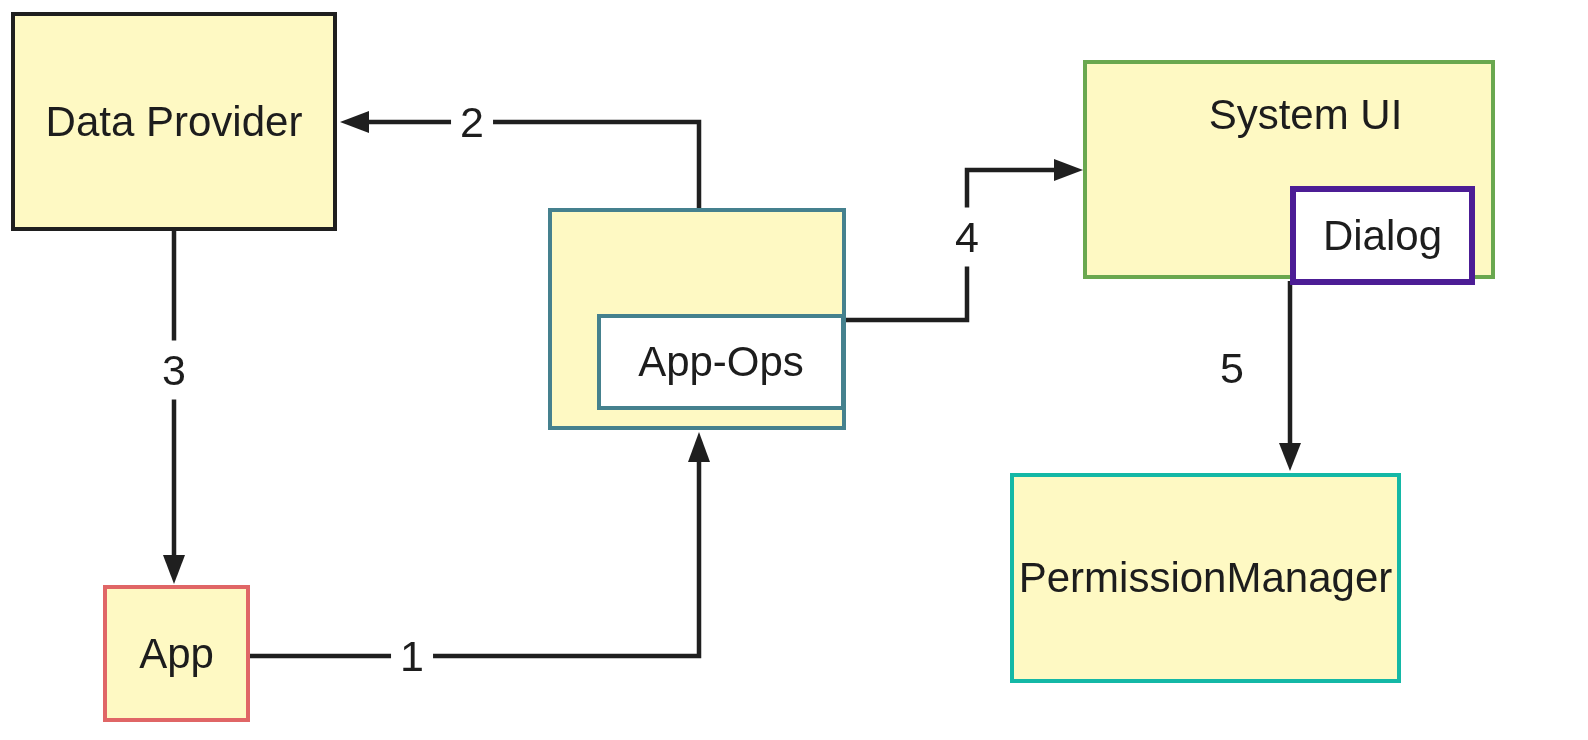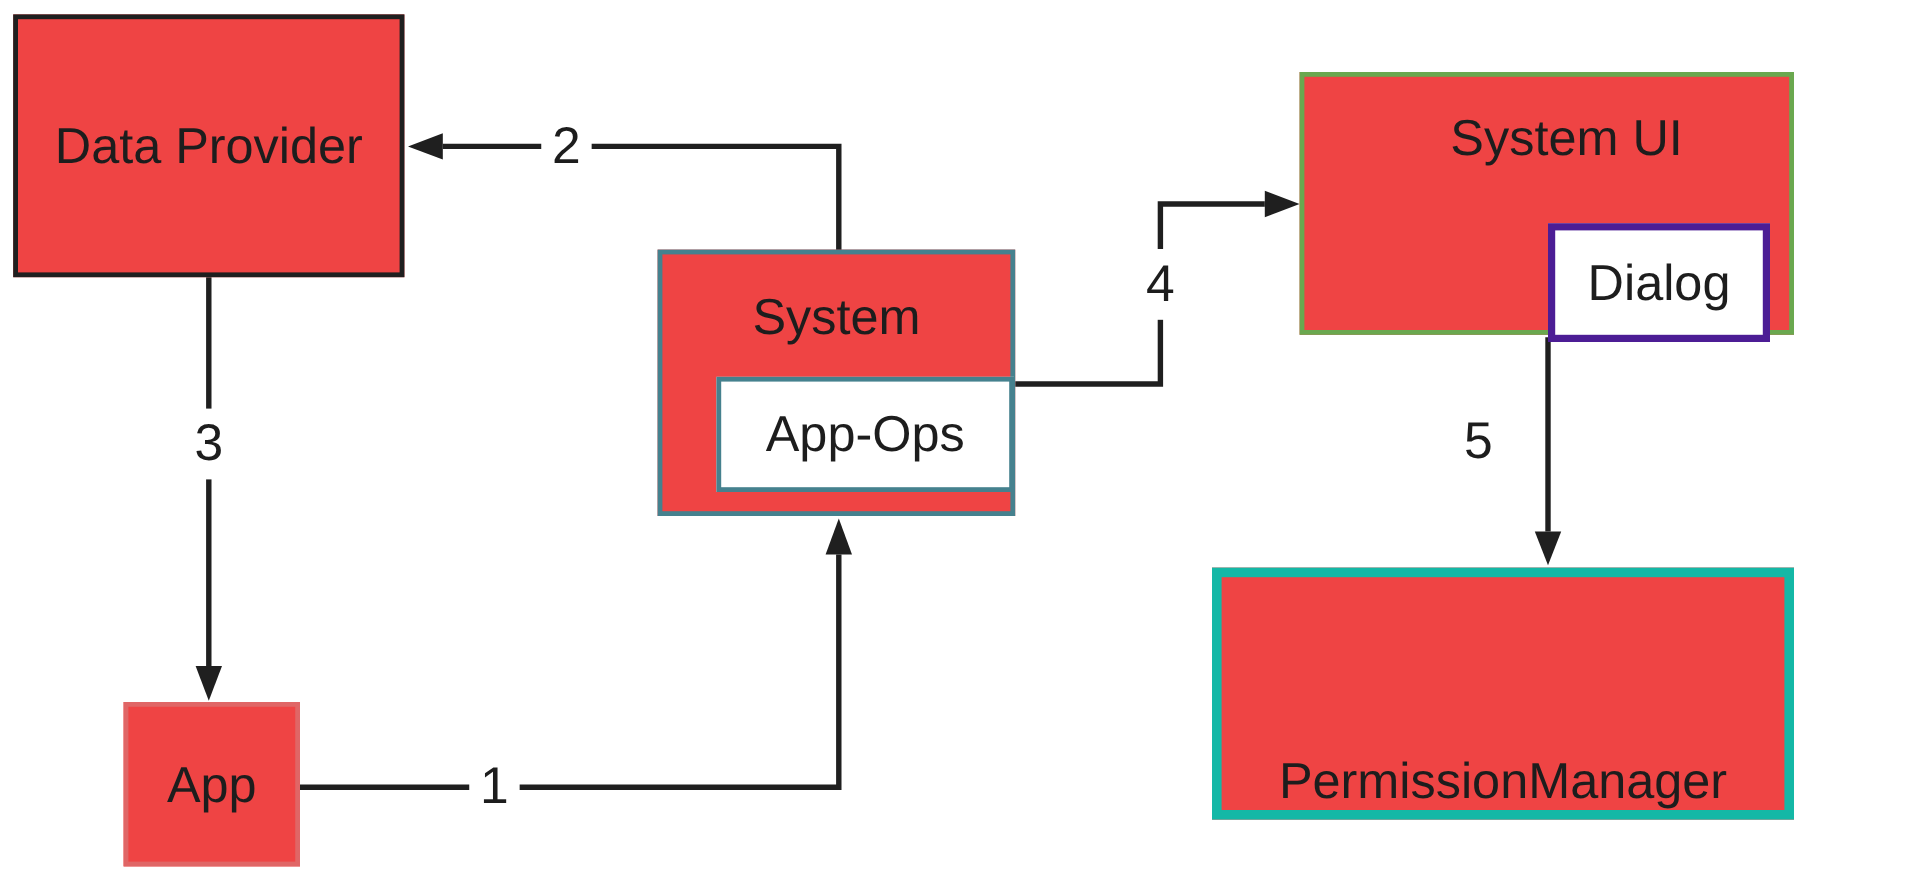--- a/index.html
+++ b/index.html
@@ -30,21 +30,21 @@
     stroke-width: 4.5;
     stroke-linejoin: miter;
   }
   .edges-layer polygon {
     fill: #1f1f1f;
     stroke: none;
   }
   .node {
     position: absolute;
     box-sizing: border-box;
-    background: #ef4444;
+    background: #fef9c3;
     z-index: 2;
     display: flex;
     align-items: center;
     justify-content: center;
   }
   .node-label {
     font-size: 42px;
     color: #1d1d1d;
     white-space: nowrap;
   }
@@ -59,21 +59,21 @@
     text-align: center;
   }
   .node-data-provider { left: 11px;  top: 12px;  width: 326px; height: 219px; border: 4px solid #1f1f1f; }
   .node-app           { left: 103px; top: 585px; width: 147px; height: 137px; border: 4px solid #e06666; }
   .node-system        { left: 548px; top: 208px; width: 298px; height: 222px; border: 4px solid #45818e; }
   .node-system > .node-label { top: 28px; }
   .node-app-ops       { left: 17px;  top: 102px; width: 248px; height: 96px;  border: 4px solid #45818e; position: absolute; margin-left: 28px; }
   .node-system-ui     { left: 1083px; top: 60px; width: 412px; height: 219px; border: 4px solid #6aa84f; }
   .node-system-ui > .node-label { top: 27px; padding-left: 33px; }
   .node-dialog        { left: 203px; top: 89px;  width: 185px; height: 99px;  border: 6px solid #4c1d95; position: absolute; margin-top: 33px; }
-  .node-permission-manager { left: 1010px; top: 473px; width: 485px; height: 210px; border: 8px solid #14b8a6; align-items: flex-end; }
+  .node-permission-manager { left: 1010px; top: 473px; width: 391px; height: 210px; border: 4px solid #14b8a6; }
   .inner-node {
     box-sizing: border-box;
     background: #ffffff;
     display: flex;
     align-items: center;
     justify-content: center;
   }
   .edge-label {
     position: absolute;
     z-index: 3;
@@ -126,21 +126,20 @@
 
   <div class="node node-data-provider">
     <span class="node-label">Data Provider</span>
   </div>
 
   <div class="node node-app">
     <span class="node-label">App</span>
   </div>
 
   <div class="node container node-system">
-    <span class="node-label">System</span>
     <div class="inner-node node-app-ops">
       <span class="node-label">App-Ops</span>
     </div>
   </div>
 
   <div class="node container node-system-ui">
     <span class="node-label">System UI</span>
     <div class="inner-node node-dialog">
       <span class="node-label">Dialog</span>
     </div>

